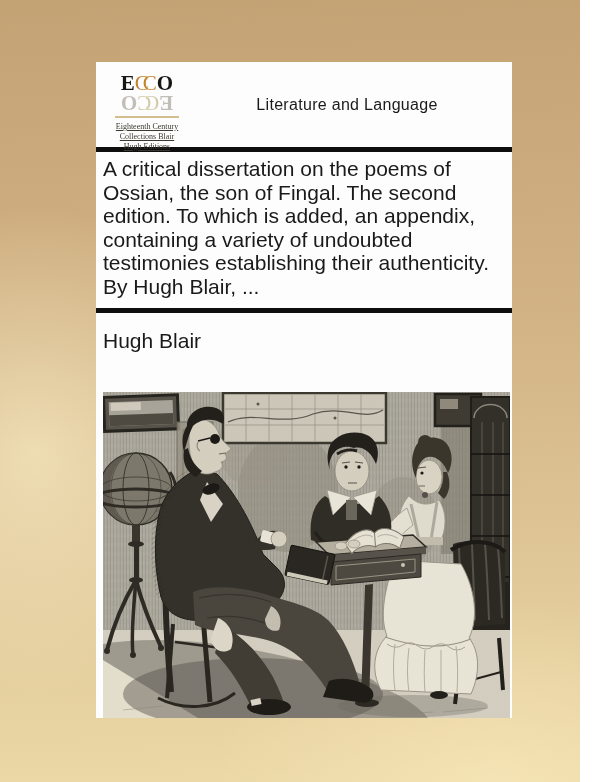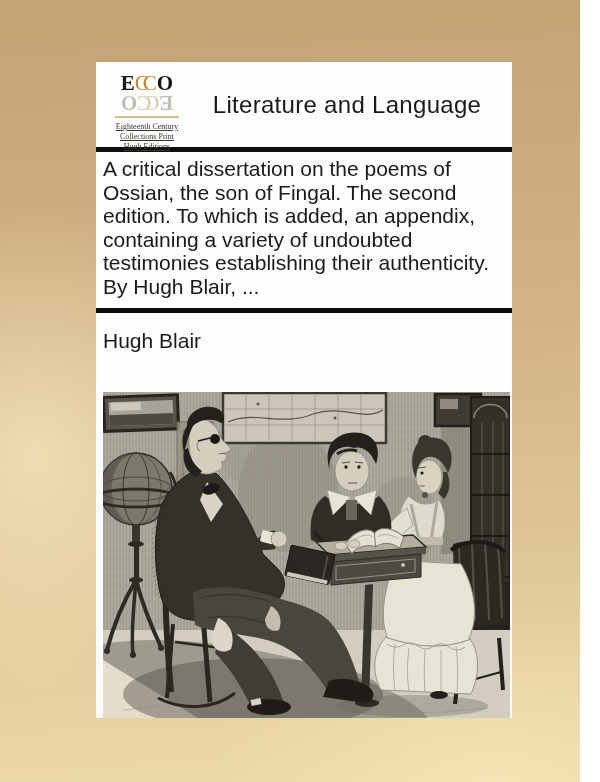--- a/index.html
+++ b/index.html
@@ -17,40 +17,40 @@
   }
   .card{position:absolute;left:96px;top:62px;width:416px;height:656px;background:var(--card_bg);}
   .header{display:flex;height:85px;}
   .logo{width:102px;box-sizing:border-box;padding-top:11px;text-align:center;line-height:1;}
   .wordmark{font-family:"Liberation Serif",serif;font-size:21px;font-weight:bold;letter-spacing:0;color:#181613;}
   .wordmark .cc{color:var(--logo_orange);letter-spacing:-6px;margin-right:6px;font-weight:normal;}
   .wordmark.reflect{transform:rotate(180deg);margin-top:-2px;color:var(--logo_gray);opacity:.8;}
   .wordmark.reflect .cc{color:#c9bc92;}
   .logo-rule{width:64px;height:2px;background:var(--logo_gold_rule);margin:3px auto 4px auto;}
   .logo-line{font-family:"Liberation Serif",serif;font-size:8px;line-height:10px;color:#3b382f;text-decoration:underline;}
-  .series{flex:1;display:flex;align-items:center;justify-content:center;font-size:24px;letter-spacing:.3px;padding-right:16px;}
+  .series{flex:1;display:flex;align-items:center;justify-content:center;font-size:16px;letter-spacing:.3px;padding-right:16px;}
   .rule{height:5px;background:var(--divider);}
   .title{height:156px;box-sizing:border-box;padding:5px 8px 1px 7px;font-size:21px;line-height:23.6px;letter-spacing:0;}
   .author-sec{height:79px;box-sizing:border-box;padding:16px 0 0 7px;font-size:21px;}
   .illo{height:326px;box-sizing:border-box;padding:0 2px 0 7px;}
   .illo svg{display:block;}
 </style>
 </head>
 <body>
 
 <div class="page">
   <div class="card">
 
     <div class="header">
       <div class="logo">
         <div class="wordmark"><span>E</span><span class="cc">CC</span><span>O</span></div>
         <div class="wordmark reflect" aria-hidden="true"><span>E</span><span class="cc">CC</span><span>O</span></div>
         <div class="logo-rule"></div>
         <div class="logo-line">Eighteenth Century</div>
-        <div class="logo-line">Collections Print</div>
+        <div class="logo-line">Collections Blair</div>
         <div class="logo-line">Hugh Editions</div>
       </div>
       <div class="series">Literature and Language</div>
     </div>
 
     <div class="rule"></div>
 
     <div class="title">A critical dissertation on the poems of Ossian, the son of Fingal. The second edition. To which is added, an appendix, containing a variety of undoubted testimonies establishing their authenticity. By Hugh Blair, ...</div>
 
     <div class="rule"></div>

